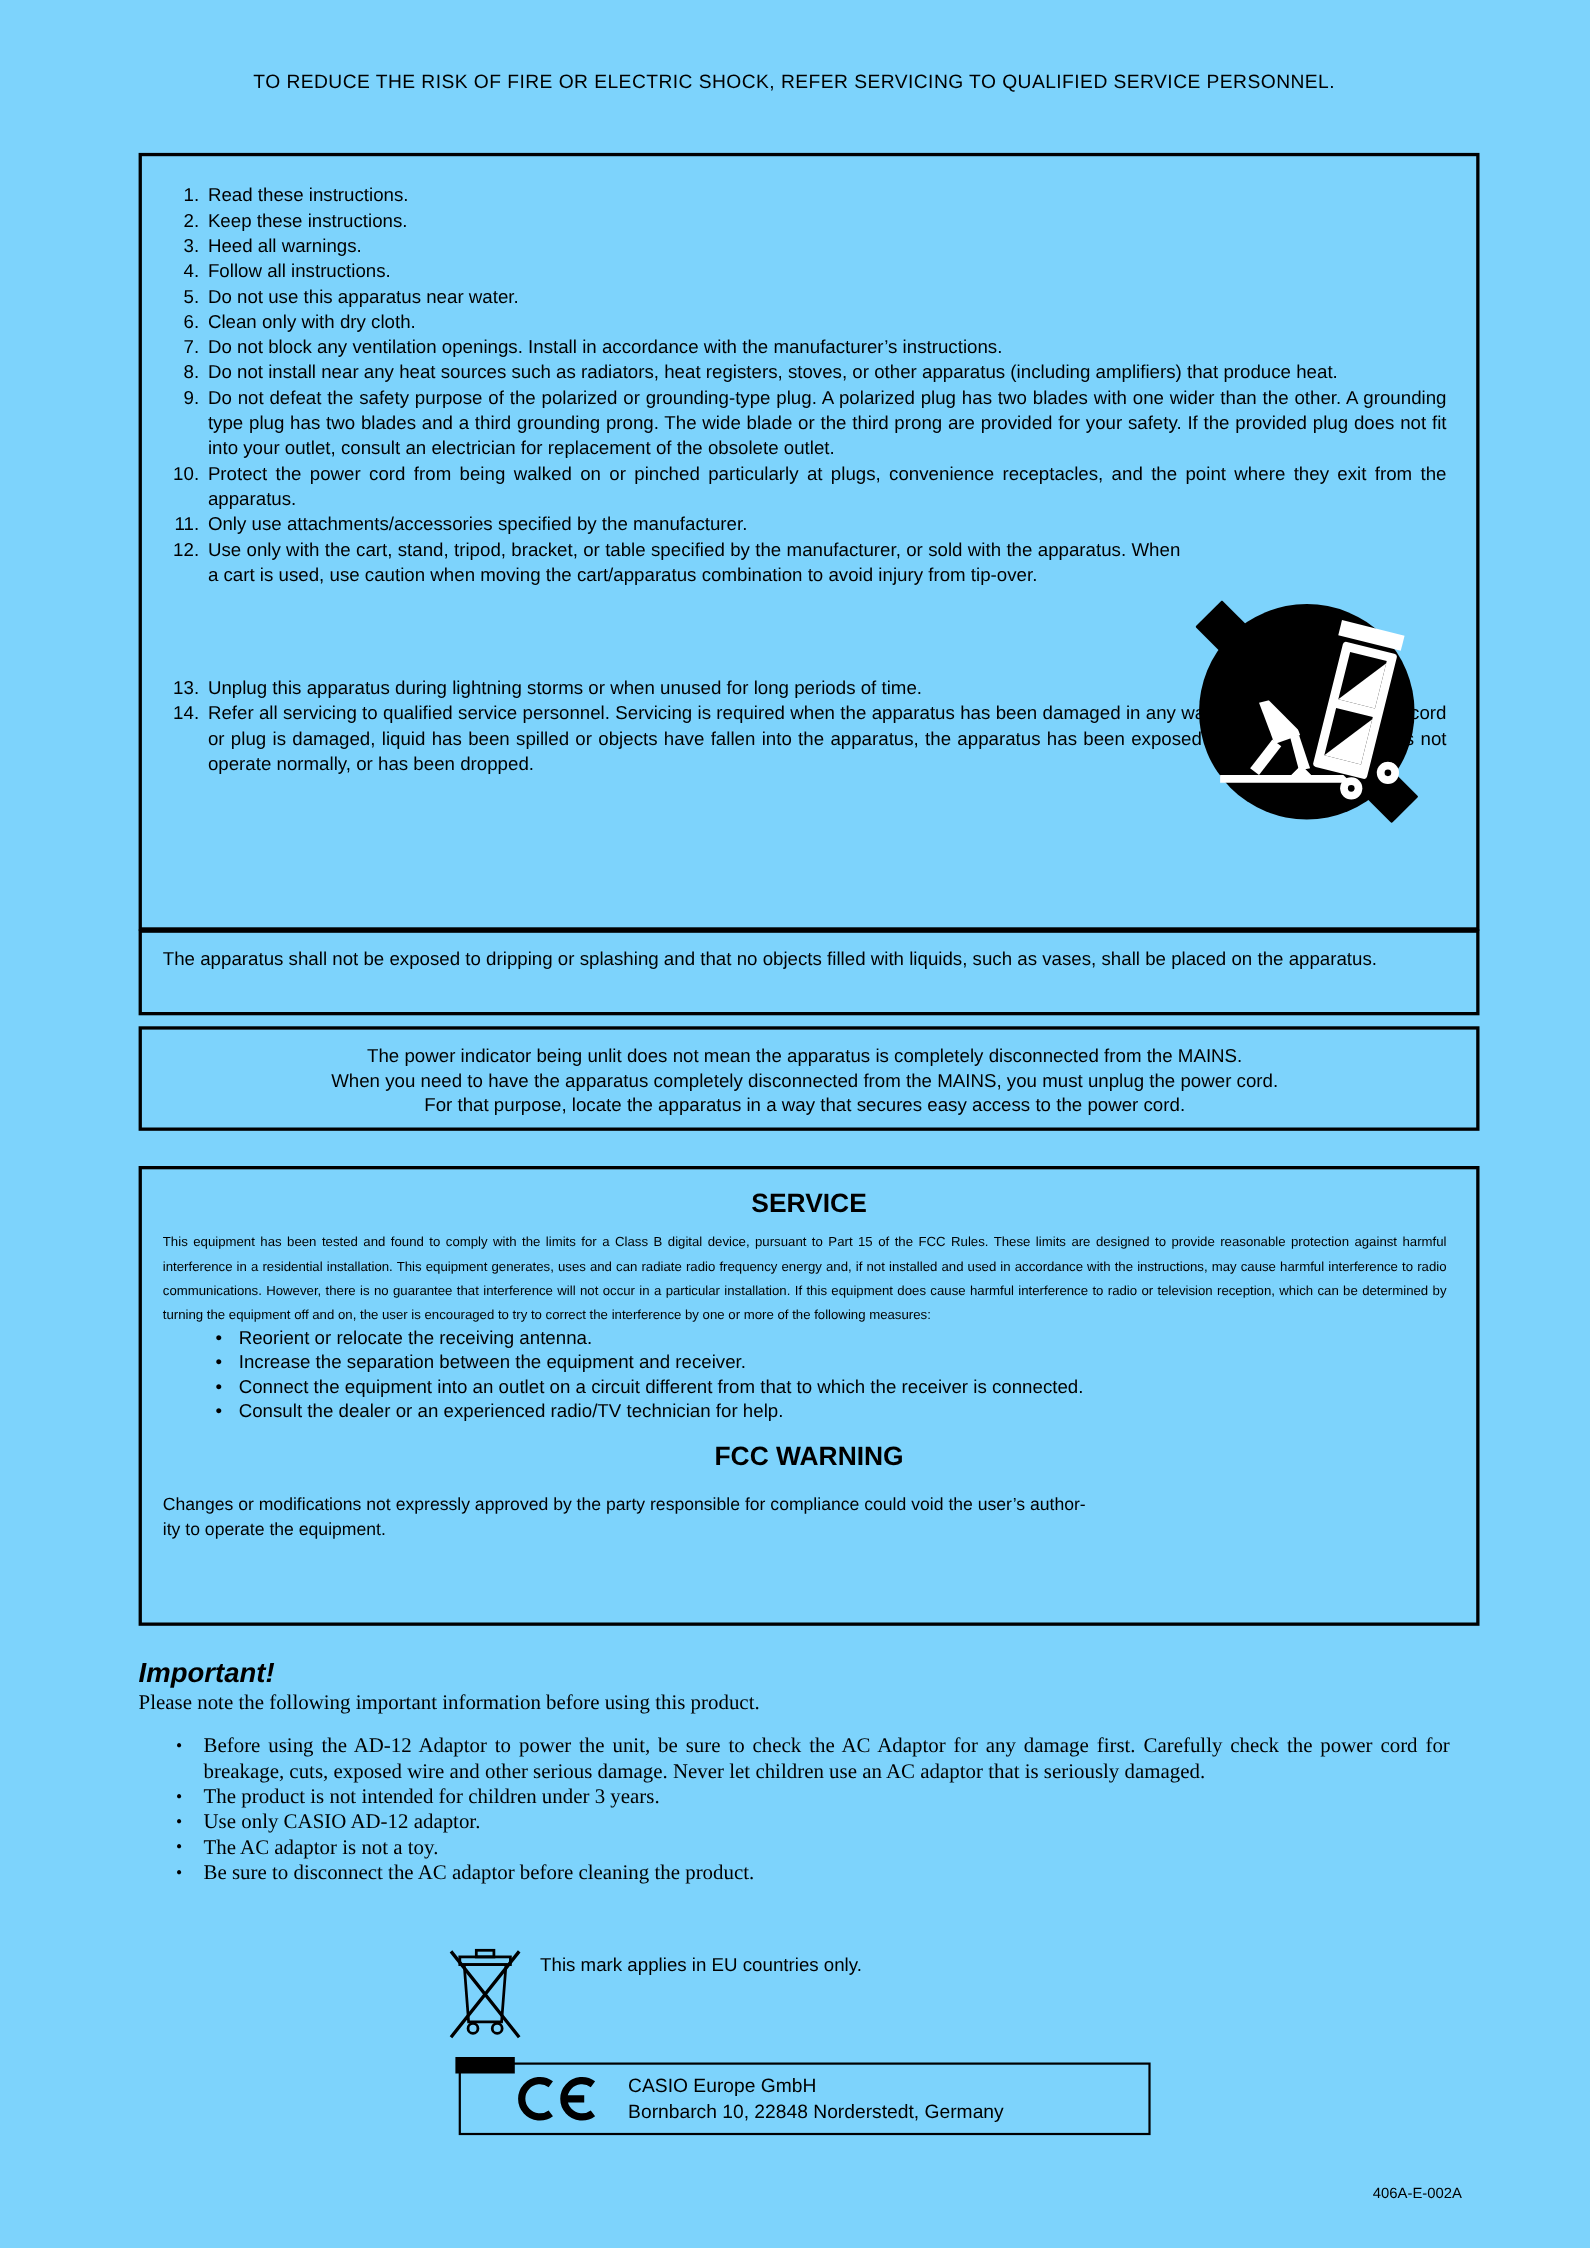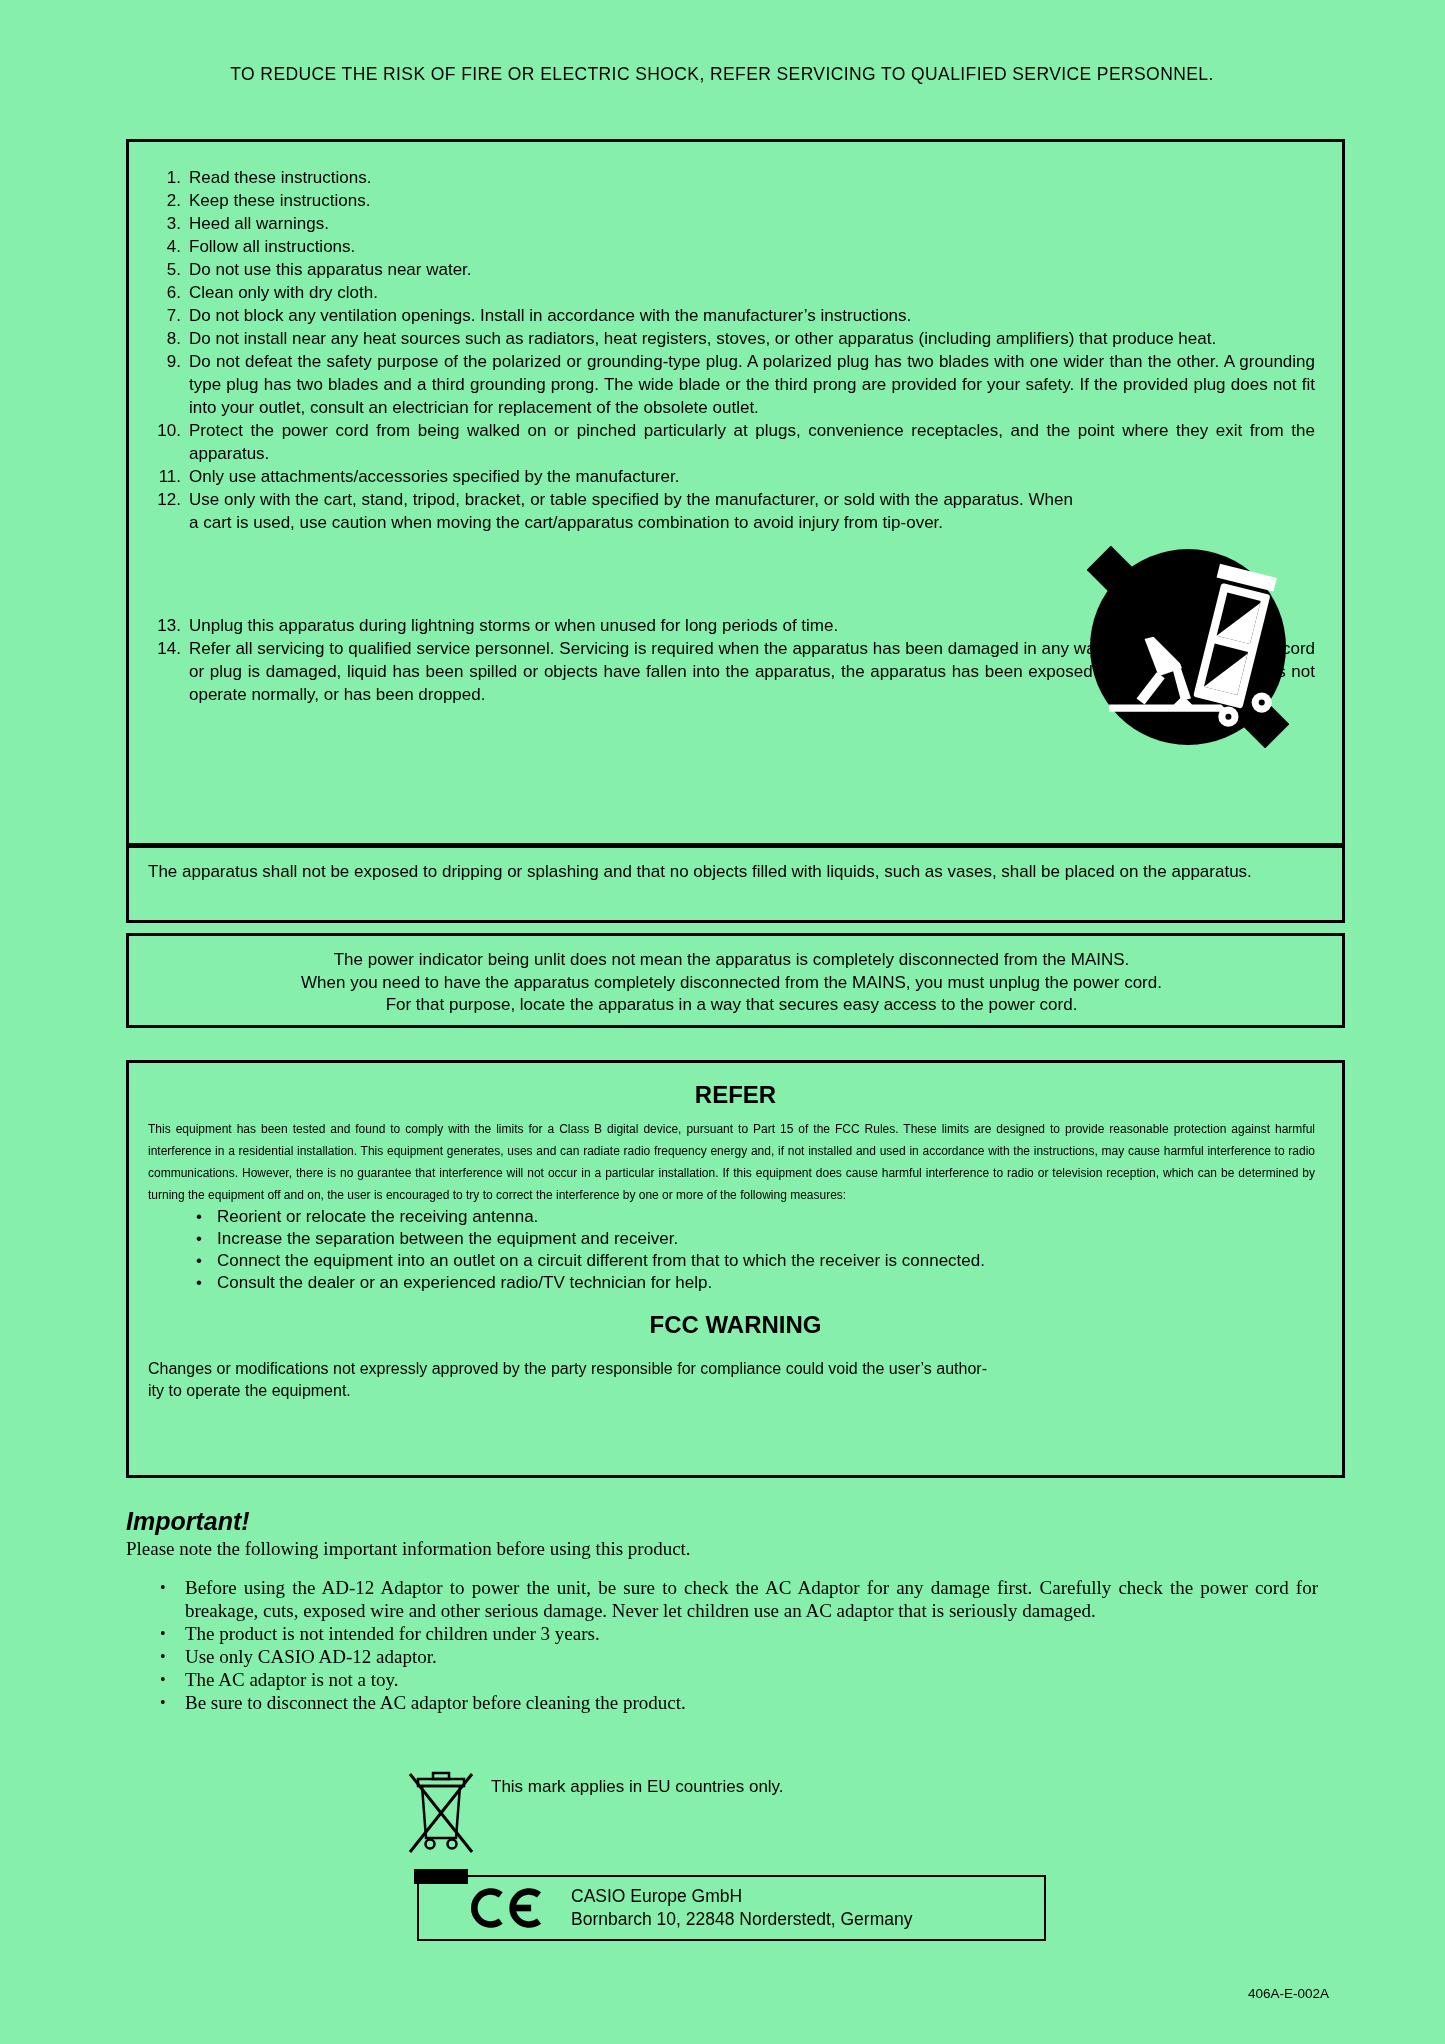--- a/index.html
+++ b/index.html
@@ -1,16 +1,16 @@
 <!DOCTYPE html>
 <html><head>
 <meta charset="utf-8">
 <style>
   html,body{margin:0;padding:0;background:#fff;}
-  .page{position:relative;width:1445px;height:2044px;background:#86efac;color:#000;
+  .page{position:relative;width:1445px;height:2044px;background:#7dd3fc;color:#000;
         font-family:"Liberation Sans", sans-serif;overflow:hidden;}
 
   .top-warning{position:absolute;top:64px;left:92px;width:1260px;text-align:center;
         font-size:17.5px;letter-spacing:.4px;white-space:nowrap;}
 
   
   .safety-box{position:absolute;left:126px;top:139px;width:1219px;height:707px;
         border:3px solid #000;box-sizing:border-box;}
   .legend{position:absolute;top:-17px;left:50%;transform:translateX(-50%);
         background:#fff;padding:0 16px;font-size:25px;font-weight:bold;white-space:nowrap;letter-spacing:-.2px;}
@@ -158,21 +158,21 @@
     </div>
   </div>
 
   <div class="rule-box splash-box">The apparatus shall not be exposed to dripping or splashing and that no objects filled with liquids, such as vases, shall be placed on the apparatus.</div>
 
   <div class="rule-box mains-box">The power indicator being unlit does not mean the apparatus is completely disconnected from the MAINS.
 When you need to have the apparatus completely disconnected from the MAINS, you must unplug the power cord.
 For that purpose, locate the apparatus in a way that secures easy access to the power cord.</div>
 
   <div class="notice-box">
-    <div class="notice-title">REFER</div>
+    <div class="notice-title">SERVICE</div>
     <div class="notice-body">This equipment has been tested and found to comply with the limits for a Class B digital device, pursuant to Part 15 of the FCC Rules. These limits are designed to provide reasonable protection against harmful interference in a residential installation. This equipment generates, uses and can radiate radio frequency energy and, if not installed and used in accordance with the instructions, may cause harmful interference to radio communications. However, there is no guarantee that interference will not occur in a particular installation. If this equipment does cause harmful interference to radio or television reception, which can be determined by turning the equipment off and on, the user is encouraged to try to correct the interference by one or more of the following measures:</div>
     <div class="nb">
         <span class="dot">•</span>
         <span class="bt">Reorient or relocate the receiving antenna.</span>
       </div>
     <div class="nb">
         <span class="dot">•</span>
         <span class="bt">Increase the separation between the equipment and receiver.</span>
       </div>
     <div class="nb">

